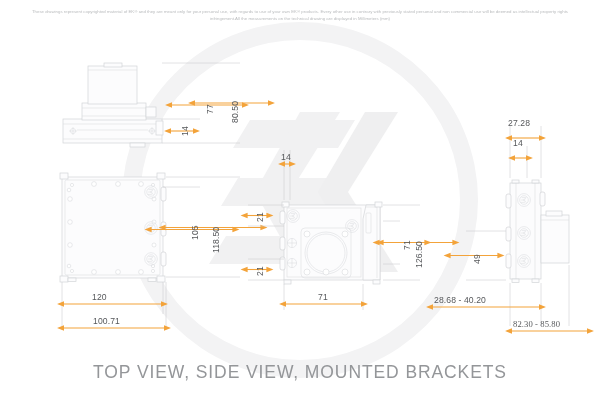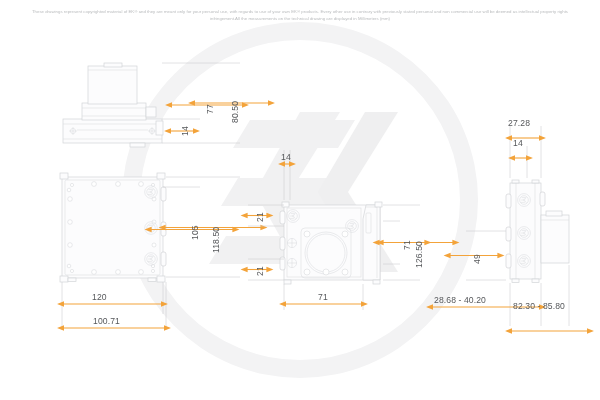--- a/index.html
+++ b/index.html
@@ -367,16 +367,17 @@
   <div class="dim-label vert" style="left:255px; top:222px;">21</div>
   <div class="dim-label vert" style="left:255px; top:276px;">21</div>
   <div class="dim-label vert" style="left:402px; top:250px;">71</div>
   <div class="dim-label vert" style="left:414px; top:268px;">126.50</div>
   <div class="dim-label" style="left:318px; top:292px;">71</div>
 
   <div class="dim-label" style="left:508px; top:118px;">27.28</div>
   <div class="dim-label" style="left:513px; top:138px;">14</div>
   <div class="dim-label vert" style="left:472px; top:264px;">49</div>
   <div class="dim-label" style="left:434px; top:295px;">28.68 - 40.20</div>
-  <div class="dim-label" style="left:513px; top:301px;">82.30 - 85.80</div>
-
+  <div class="dim-label" style="left:513px; top:319px;font-family:Liberation Serif, serif;">82.30 - 85.80</div>
+
+  <div id="title">TOP VIEW, SIDE VIEW, MOUNTED BRACKETS</div>
 
 </div>
 
 </body></html>

